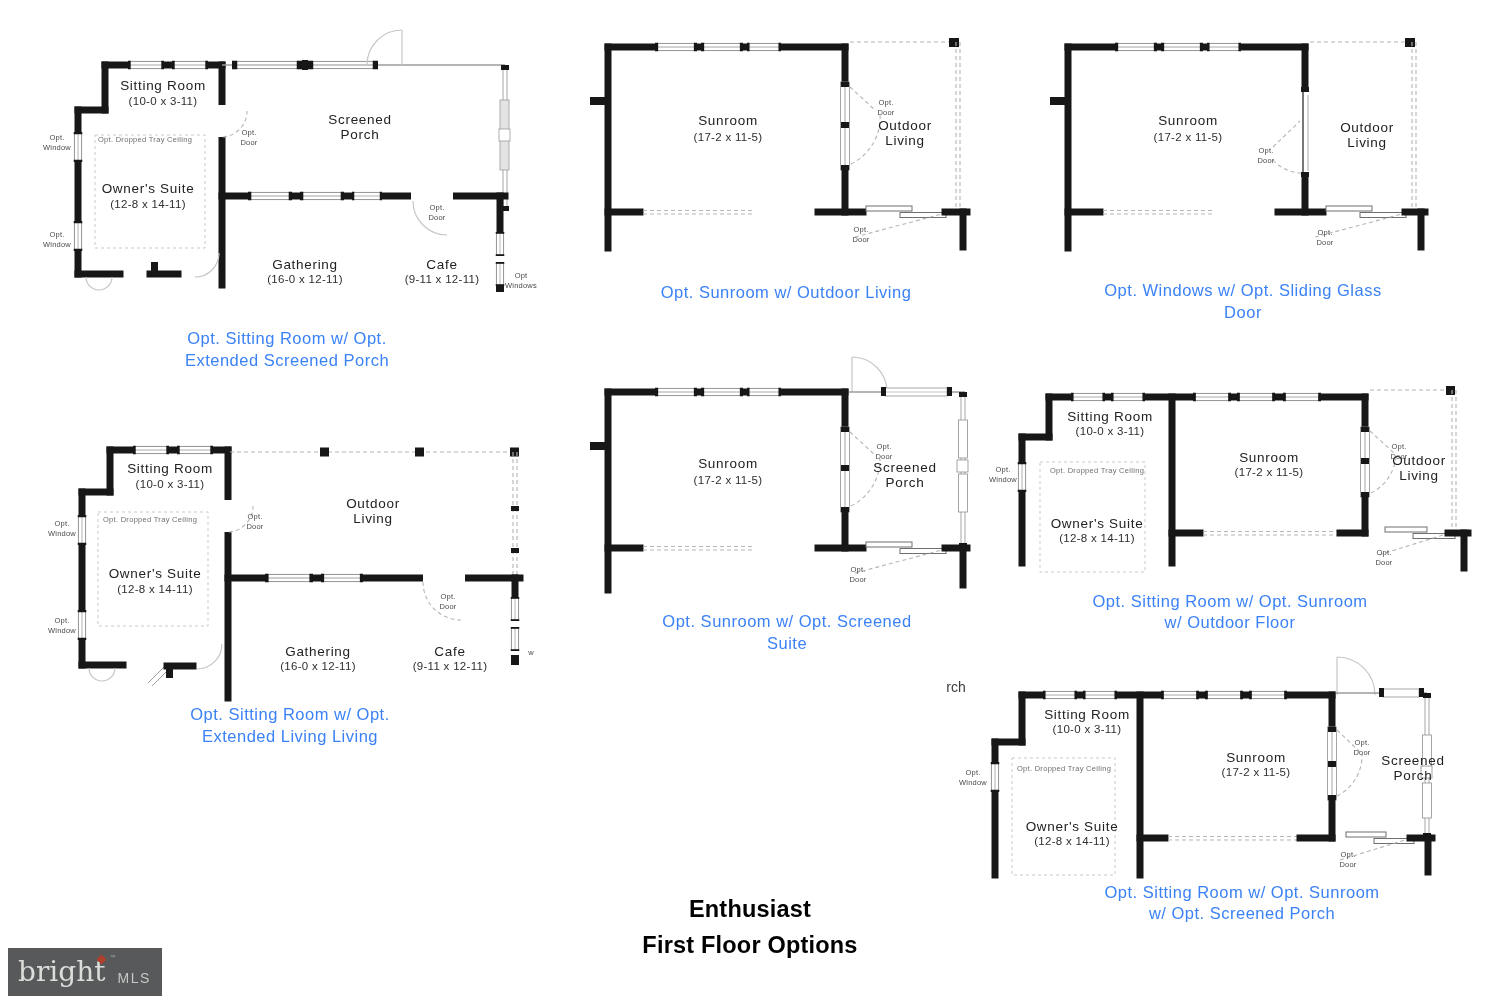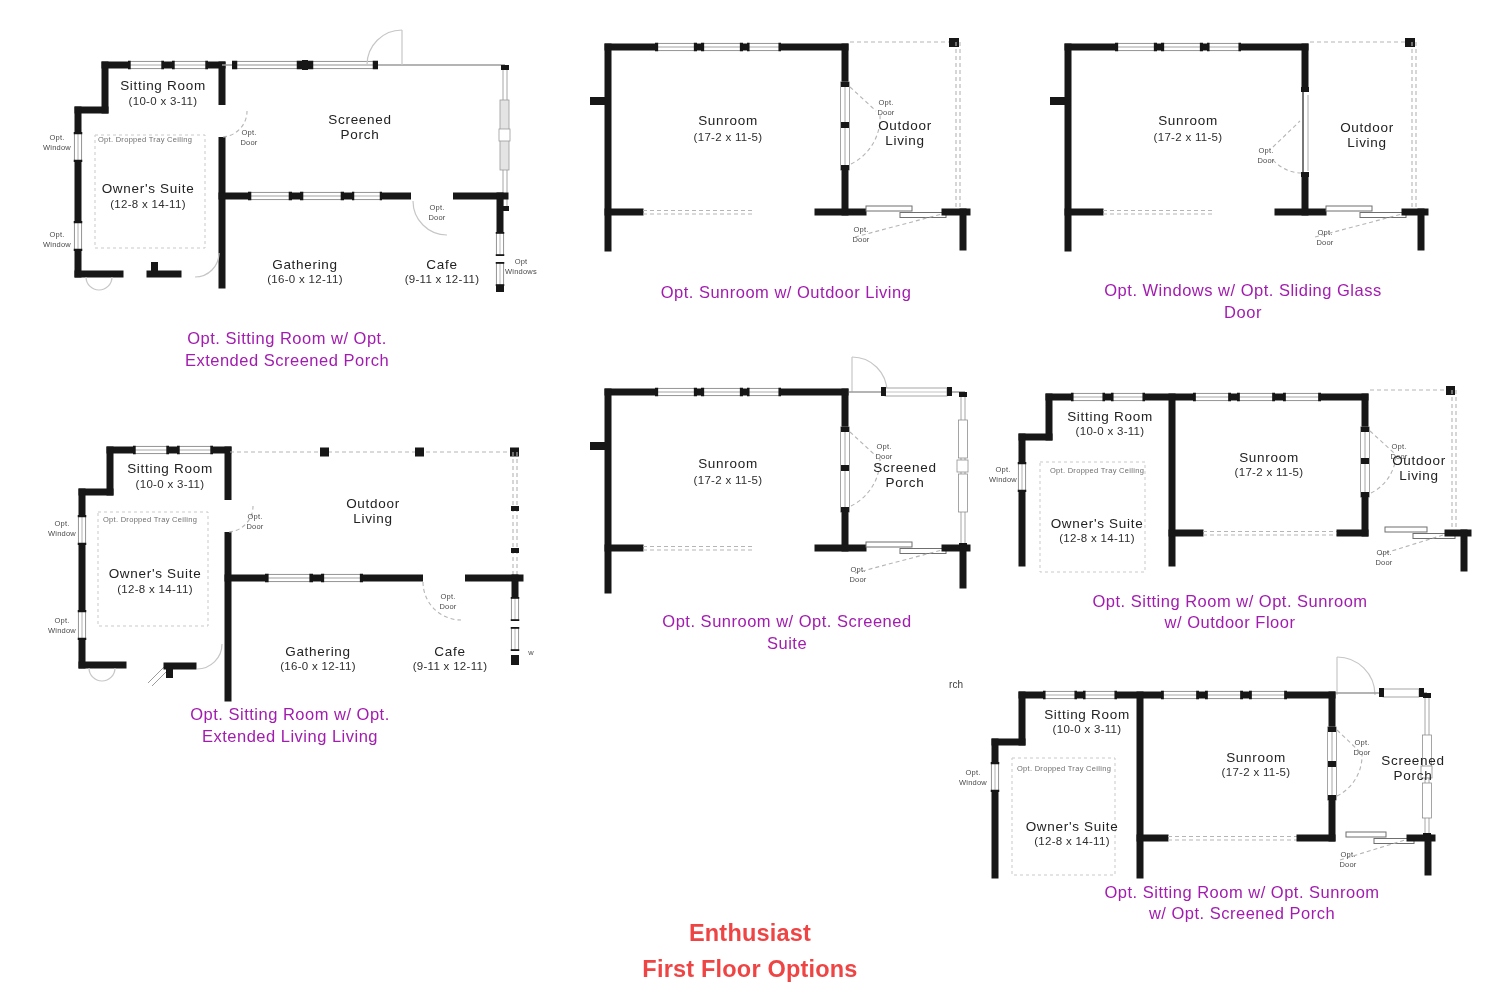--- a/index.html
+++ b/index.html
@@ -13,23 +13,23 @@
   .arc{stroke:#c6c6c6;stroke-width:1.2;fill:none;}
   .post{fill:#171717;}
   .winr{fill:#ffffff;stroke:#8f8f8f;stroke-width:.8;}
   .slider{fill:#ffffff;stroke:#6f6f6f;stroke-width:1;}
   .gap{fill:#ffffff;}
   .lbl{position:absolute;transform:translateX(-50%);text-align:center;color:#2b2b2b;}
   .rn{font-size:13.5px;letter-spacing:.7px;color:#222222;}
   .rd{font-size:11.5px;letter-spacing:.3px;color:#2e2e2e;}
   .tiny{font-size:7.5px;line-height:1.3;color:#4a4a4a;letter-spacing:.2px;}
   .tray{font-size:7.5px;color:#6f6f6f;letter-spacing:.3px;white-space:nowrap;}
-  .cap{font-size:16.5px;letter-spacing:.5px;color:#a21caf;white-space:nowrap;}
-  .ttl{font-size:23.5px;font-weight:bold;color:#ef4444;white-space:nowrap;letter-spacing:.2px;margin-top:24px;}
-  .stray{font-size:10px;color:#3c3c3c;}
+  .cap{font-size:16.5px;letter-spacing:.5px;color:#3b82f6;white-space:nowrap;}
+  .ttl{font-size:23.5px;font-weight:bold;color:#000000;white-space:nowrap;letter-spacing:.2px;}
+  .stray{font-size:14px;color:#3c3c3c;}
   #logo{position:absolute;left:8px;top:948px;width:154px;height:48px;background:#58595b;display:flex;align-items:center;padding:0 10px;box-sizing:border-box;}
   .brand{position:relative;font-family:"DejaVu Serif",serif;font-size:28px;color:#dcdcda;line-height:1;}
   .diamond{position:absolute;right:0px;top:-2px;width:7px;height:7px;background:#b0402c;transform:rotate(45deg);}
   .tm{position:absolute;right:-10px;top:-4px;font-size:6px;color:#a5a5a3;font-family:"Liberation Sans",sans-serif;}
   .mls{font-size:14px;letter-spacing:1.5px;color:#c6c6c4;margin-left:12px;margin-top:12px;font-family:"Liberation Sans",sans-serif;}
 </style>
 </head>
 <body>
 
 <div id="canvas">
@@ -329,21 +329,21 @@
   <div class="lbl rn" style="left:148px;top:181px">Owner's Suite</div>
   <div class="lbl rd" style="left:148px;top:198px">(12-8 x 14-11)</div>
   <div class="lbl tiny" style="left:57px;top:133px;width:40px">Opt. Window</div>
   <div class="lbl tiny" style="left:57px;top:230px;width:40px">Opt. Window</div>
   <div class="lbl tiny" style="left:249px;top:128px;width:28px">Opt. Door</div>
   <div class="lbl rn" style="left:305px;top:257px">Gathering</div>
   <div class="lbl rd" style="left:305px;top:273px">(16-0 x 12-11)</div>
   <div class="lbl rn" style="left:442px;top:257px">Cafe</div>
   <div class="lbl rd" style="left:442px;top:273px">(9-11 x 12-11)</div>
   <div class="lbl tiny" style="left:437px;top:203px;width:28px">Opt. Door</div>
-  <div class="lbl tiny" style="left:521px;top:257px;width:44px">Opt Windows</div>
+  <div class="lbl tiny" style="left:521px;top:271px;width:44px">Opt Windows</div>
   <div class="lbl cap" style="left:287px;top:329px">Opt. Sitting Room w/ Opt.</div>
   <div class="lbl cap" style="left:287px;top:351px">Extended Screened Porch</div>
 
   <div class="lbl rn" style="left:728px;top:113px">Sunroom</div>
   <div class="lbl rd" style="left:728px;top:131px">(17-2 x 11-5)</div>
   <div class="lbl rn" style="left:905px;top:118px;width:90px">Outdoor Living</div>
   <div class="lbl tiny" style="left:886px;top:98px;width:28px">Opt. Door</div>
   <div class="lbl tiny" style="left:861px;top:225px;width:28px">Opt. Door</div>
   <div class="lbl cap" style="left:786px;top:283px">Opt. Sunroom w/ Outdoor Living</div>
 
@@ -406,14 +406,22 @@
   <div class="lbl rd" style="left:1072px;top:835px">(12-8 x 14-11)</div>
   <div class="lbl tiny" style="left:973px;top:768px;width:38px">Opt. Window</div>
   <div class="lbl tiny" style="left:1362px;top:738px;width:26px">Opt. Door</div>
   <div class="lbl tiny" style="left:1348px;top:850px;width:26px">Opt. Door</div>
   <div class="lbl cap" style="left:1242px;top:883px">Opt. Sitting Room w/ Opt. Sunroom</div>
   <div class="lbl cap" style="left:1242px;top:904px">w/ Opt. Screened Porch</div>
 
   <div class="lbl ttl" style="left:750px;top:896px">Enthusiast</div>
   <div class="lbl ttl" style="left:750px;top:932px">First Floor Options</div>
 
+  <div id="logo">
+    <span class="brand">
+      <span>bright</span>
+      <span class="diamond"></span>
+      <span class="tm">™</span>
+    </span>
+    <span class="mls">MLS</span>
+  </div>
 
 </div>
 
 </body></html>

